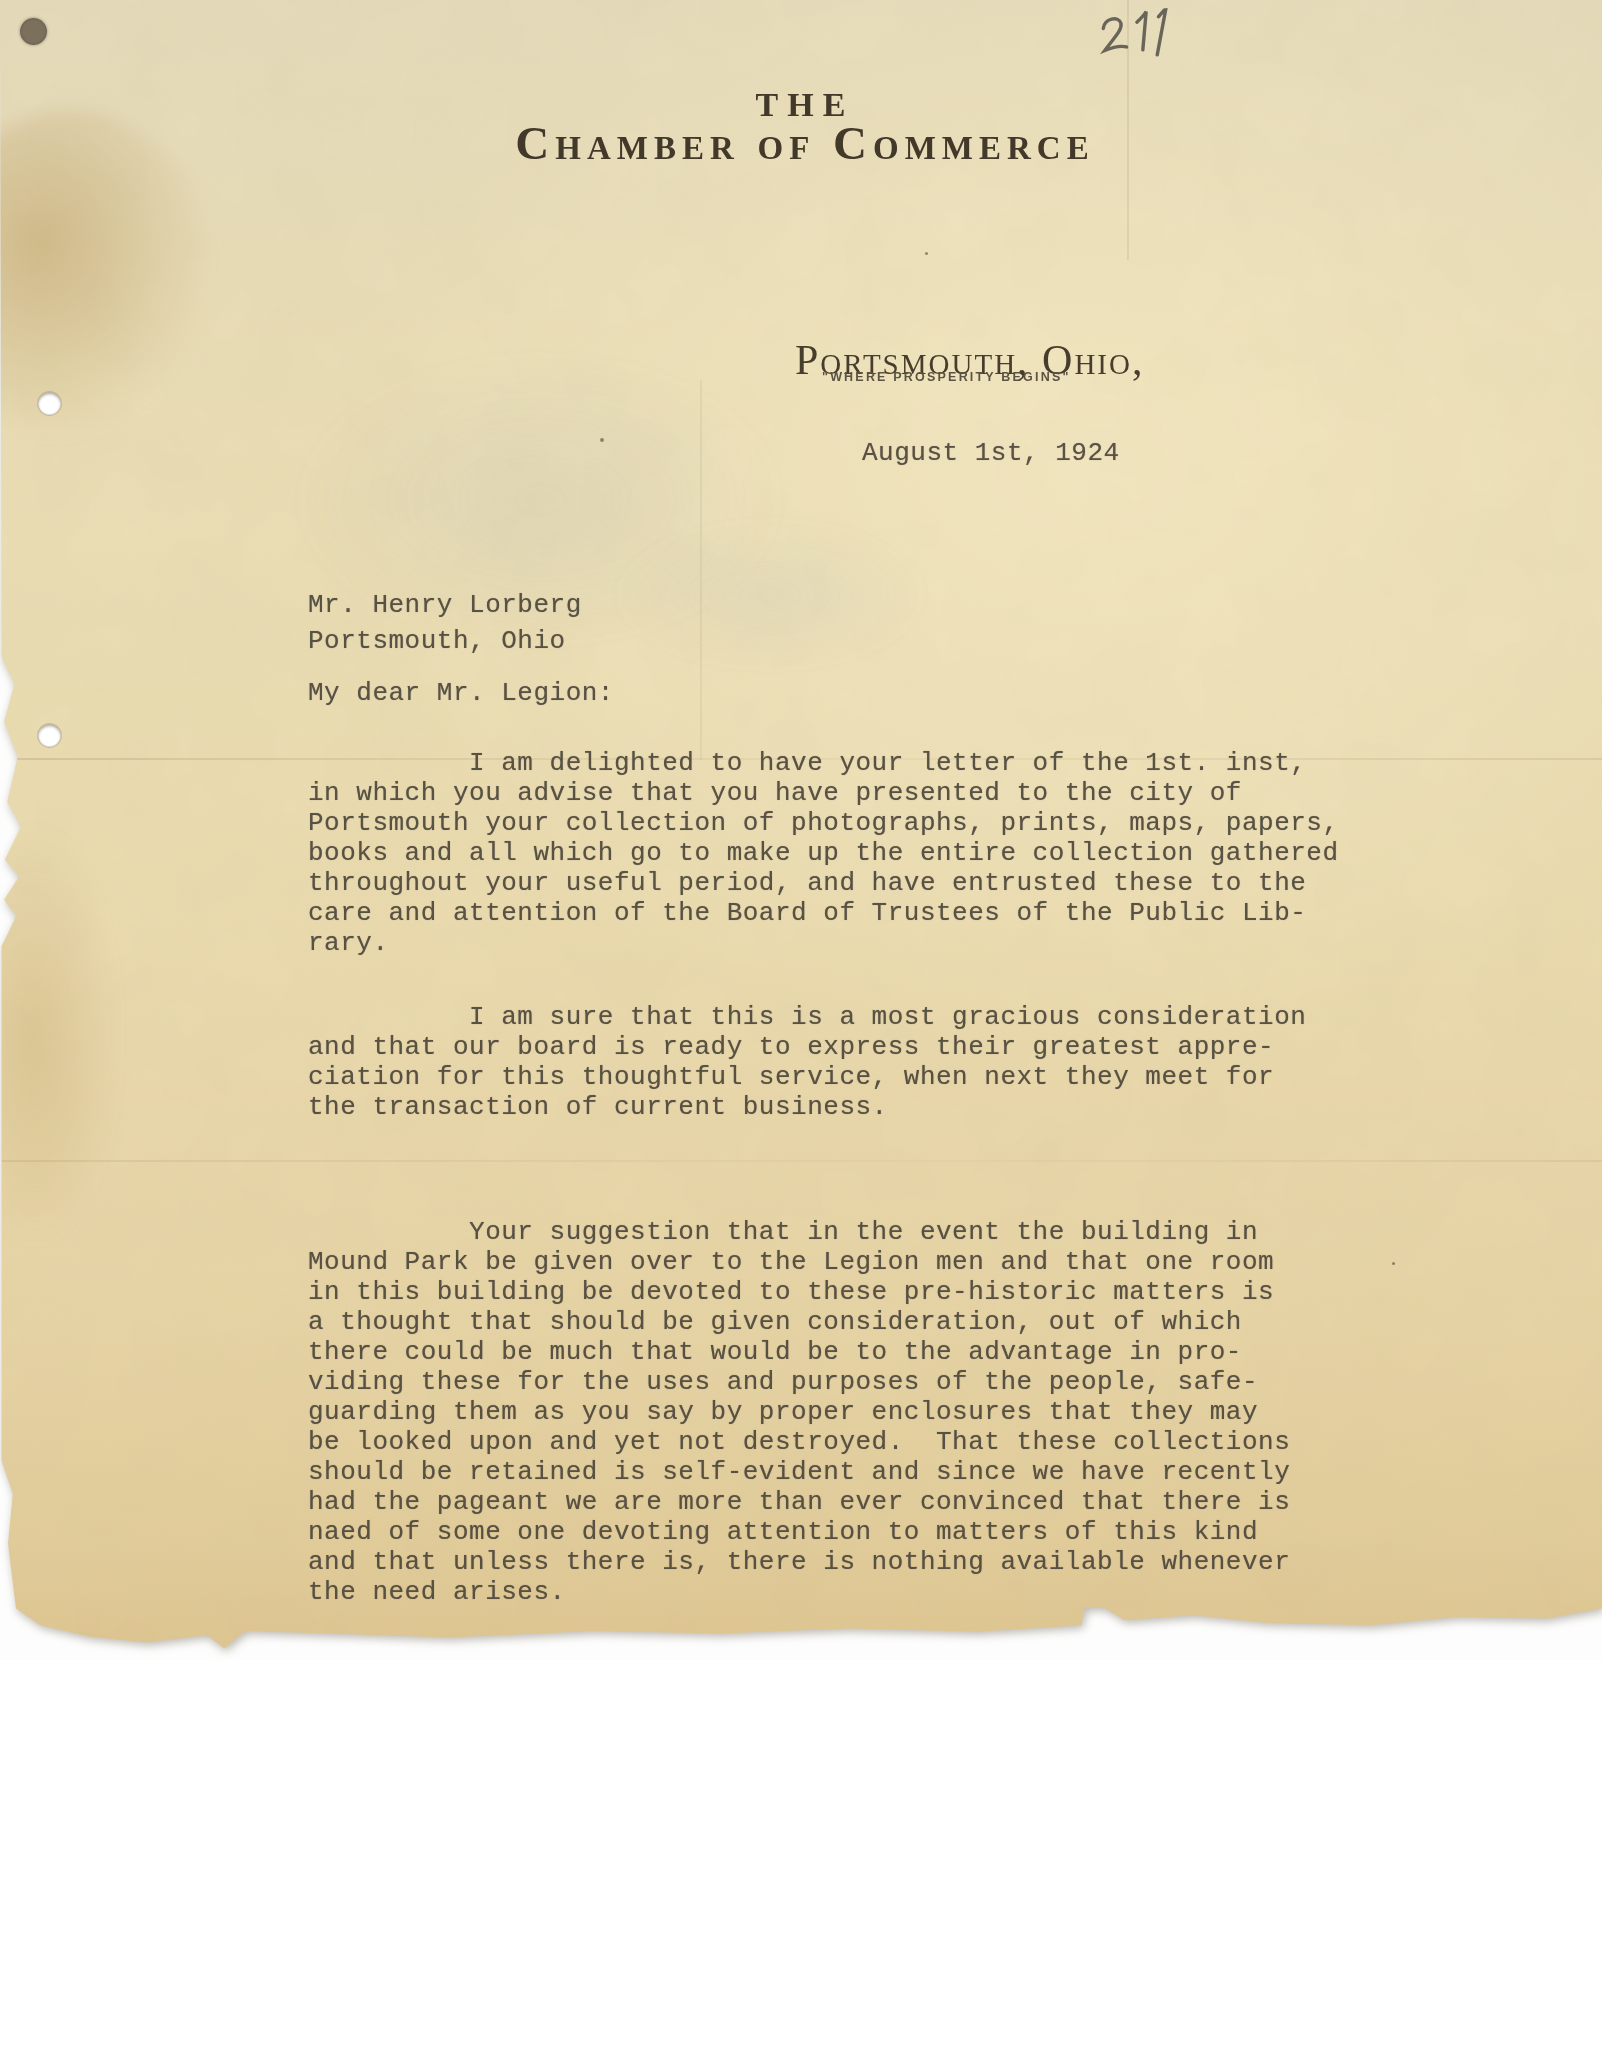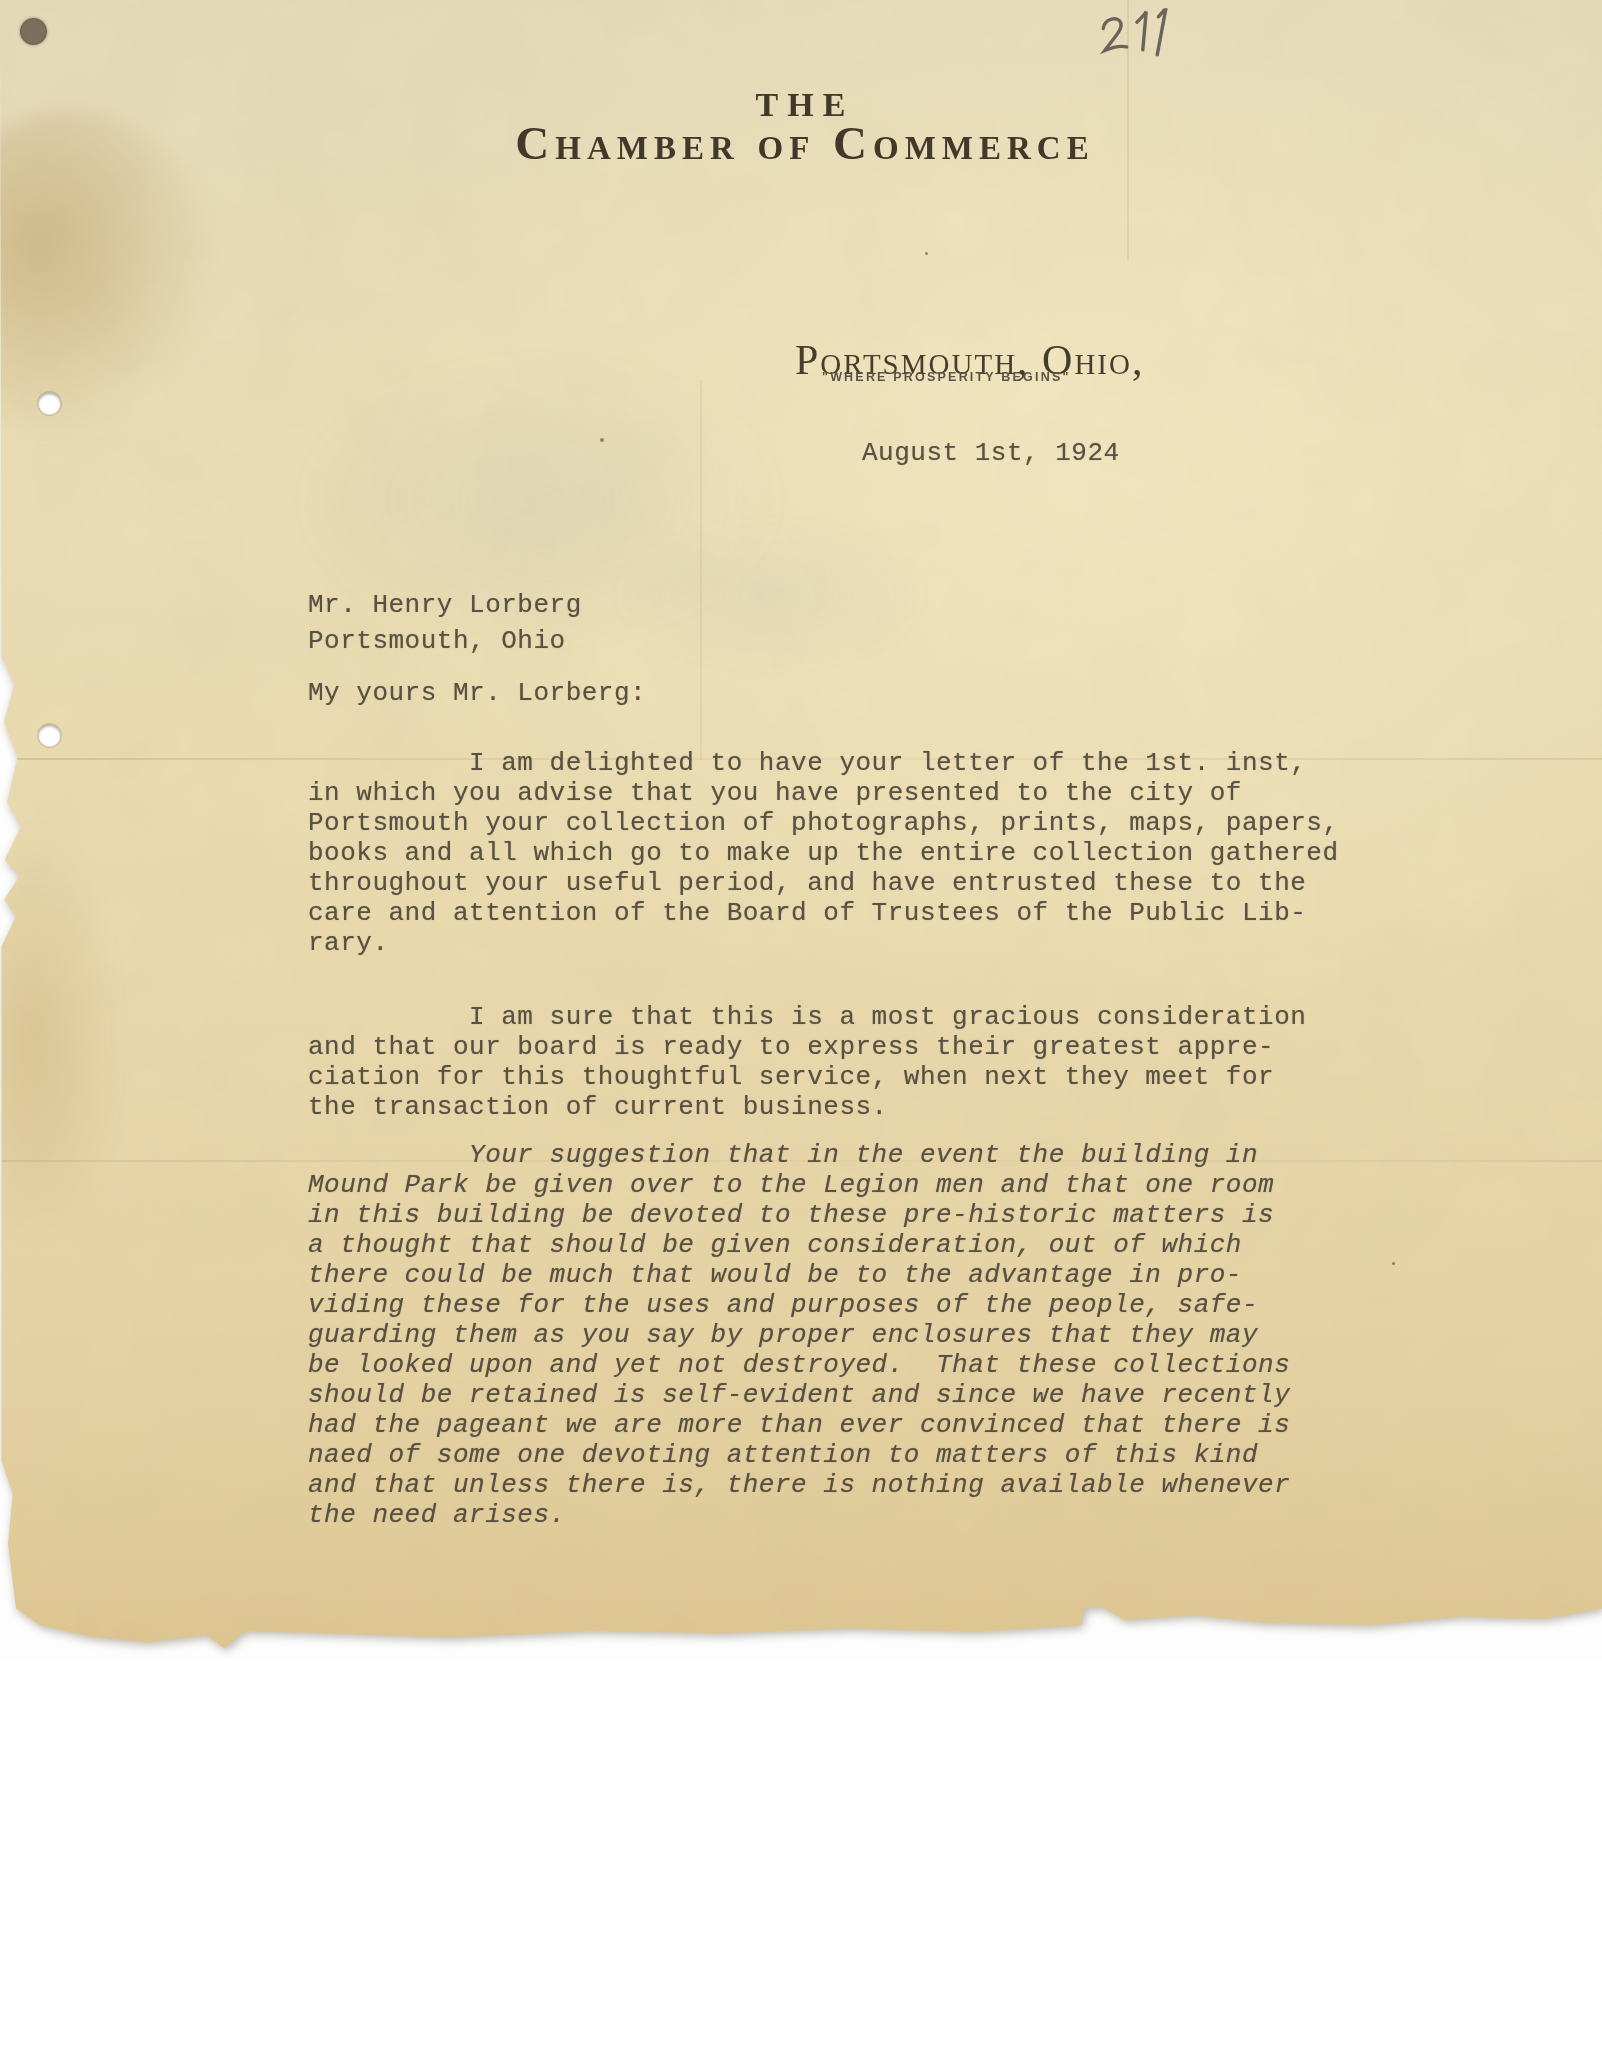--- a/index.html
+++ b/index.html
@@ -119,33 +119,33 @@
       </svg>
 
       <div class="print lh-the">THE</div>
       <div class="print lh-org">Chamber of Commerce</div>
       <div class="print lh-city">Portsmouth, Ohio,</div>
       <div class="print lh-tagline">"WHERE PROSPERITY BEGINS"</div>
 
       <div class="tw" style="left:862px;top:438px;">August 1st, 1924</div>
       <div class="tw" style="left:308px;top:590px;">Mr. Henry Lorberg</div>
       <div class="tw" style="left:308px;top:626px;">Portsmouth, Ohio</div>
-      <div class="tw" style="left:308px;top:678px;">My yours Mr. Lorberg:</div>
+      <div class="tw" style="left:308px;top:678px;">My dear Mr. Legion:</div>
       <div class="tw" style="left:308px;top:748px;">          I am delighted to have your letter of the 1st. inst,
 in which you advise that you have presented to the city of
 Portsmouth your collection of photographs, prints, maps, papers,
 books and all which go to make up the entire collection gathered
 throughout your useful period, and have entrusted these to the
 care and attention of the Board of Trustees of the Public Lib-
 rary.</div>
       <div class="tw" style="left:308px;top:1002px;">          I am sure that this is a most gracious consideration
 and that our board is ready to express their greatest appre-
 ciation for this thoughtful service, when next they meet for
 the transaction of current business.</div>
-      <div class="tw" style="left:308px;top:1140px;font-style:italic;">          Your suggestion that in the event the building in
+      <div class="tw" style="left:308px;top:1217px;">          Your suggestion that in the event the building in
 Mound Park be given over to the Legion men and that one room
 in this building be devoted to these pre-historic matters is
 a thought that should be given consideration, out of which
 there could be much that would be to the advantage in pro-
 viding these for the uses and purposes of the people, safe-
 guarding them as you say by proper enclosures that they may
 be looked upon and yet not destroyed.  That these collections
 should be retained is self-evident and since we have recently
 had the pageant we are more than ever convinced that there is
 naed of some one devoting attention to matters of this kind

